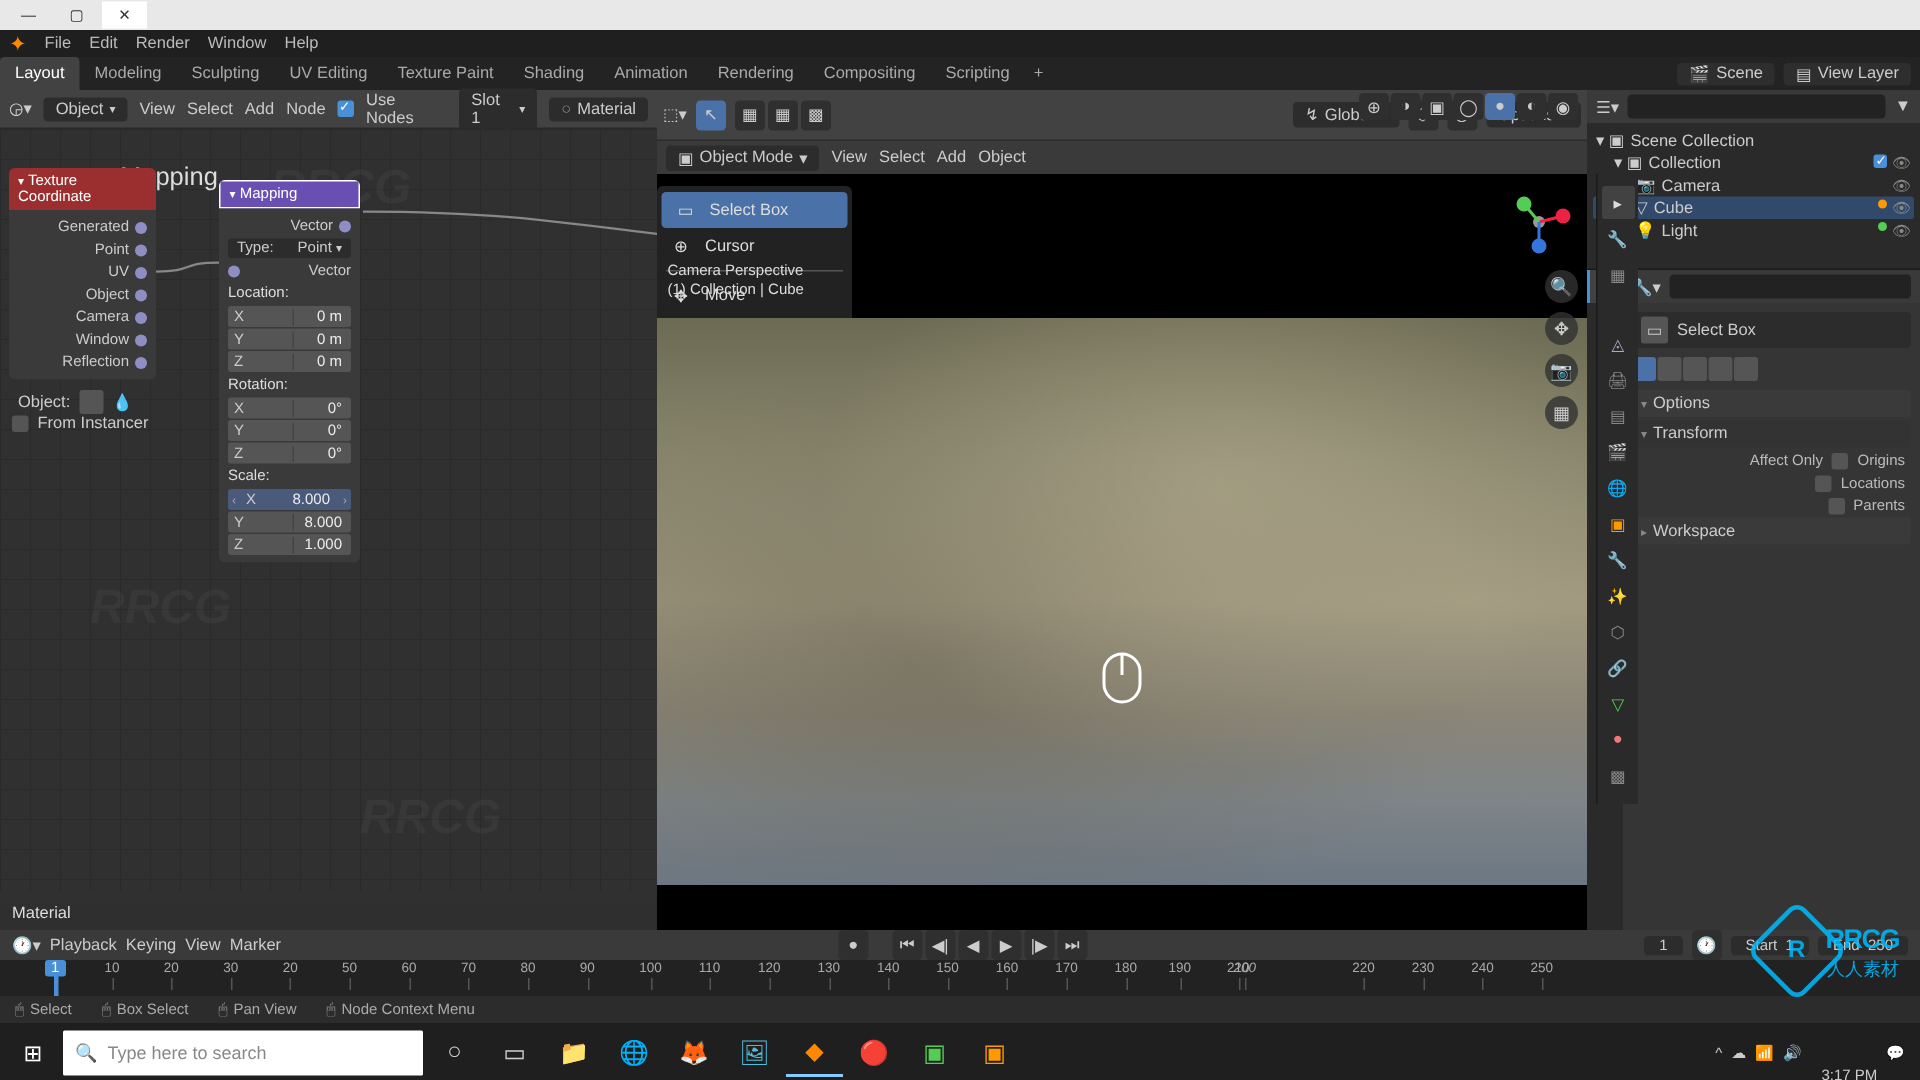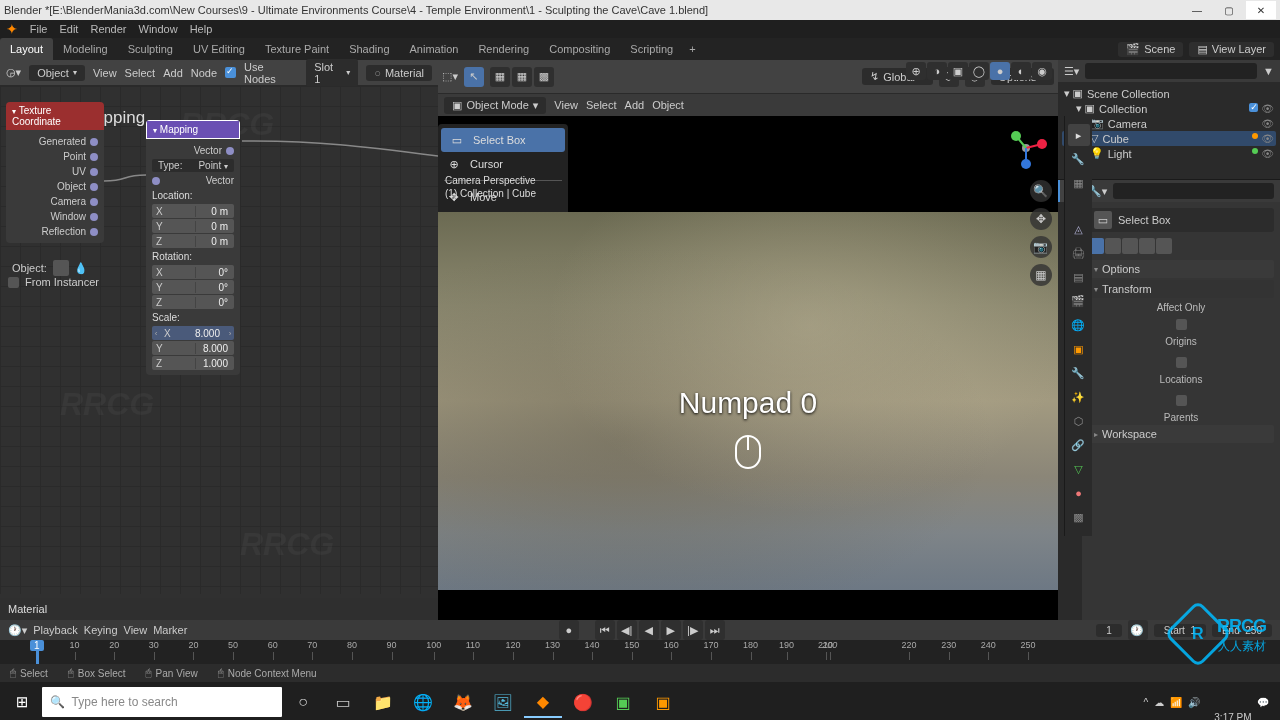--- a/index.html
+++ b/index.html
@@ -102,21 +102,21 @@
 .props-head { height:22px; background:#3a3a3a; display:flex; align-items:center; padding:0 6px; gap:6px; }
 .props-body { padding:6px; }
 .props-body .tool-disp { display:flex; align-items:center; gap:6px; background:#2c2c2c; padding:3px 6px; border-radius:3px; margin-bottom:6px; }
 .playbtn { width:18px; height:18px; background:#555; border-radius:2px; display:flex; align-items:center; justify-content:center; color:#ccc; }
 .boxgrid { display:flex; gap:1px; margin-bottom:6px; }
 .boxgrid .b { width:16px; height:16px; background:#555; border-radius:2px; }
 .boxgrid .b.active { background:#4a72a8; }
 .panel-h { background:#3a3a3a; padding:3px 6px; border-radius:2px; margin-bottom:2px; display:flex; align-items:center; gap:4px; }
 .panel-h::before { content:"▾"; font-size:8px; color:#888; }
 .panel-h.collapsed::before { content:"▸"; }
-.sub-row { display:flex; justify-content:flex-end; align-items:center; gap:6px; padding:2px 4px; font-size:10px; color:#bbb;flex-direction:column; }
+.sub-row { display:flex; justify-content:flex-end; align-items:center; gap:6px; padding:2px 4px; font-size:10px; color:#bbb; }
 .sub-row .lbl2 { flex:1; text-align:right; }
 
 .timeline { height:44px; background:#2a2a2a; position:relative; }
 .tl-head { height:20px; background:#3a3a3a; display:flex; align-items:center; padding:0 8px; gap:8px; justify-content:space-between; }
 .tl-head .lft, .tl-head .rgt { display:flex; align-items:center; gap:6px; }
 .tl-ruler { height:24px; position:relative; background:#222; }
 .tick { position:absolute; top:0; font-size:9px; color:#aaa; }
 .tick::before { content:""; position:absolute; top:12px; left:50%; width:1px; height:8px; background:#555; }
 .playhead { position:absolute; top:0; bottom:0; width:3px; background:#4a90d9; }
 .playhead::after { content:attr(data-frame); position:absolute; top:0; left:-6px; background:#4a90d9; color:#fff; padding:0 4px; font-size:10px; border-radius:2px; }
@@ -135,21 +135,20 @@
 .rr-logo { position:absolute; right:20px; bottom:50px; width:86px; height:60px; pointer-events:none; opacity:0.85; }
 .hex { width:48px; height:48px; border:3px solid #0bf; transform:rotate(45deg); border-radius:8px; position:absolute; left:0; top:0; display:flex; align-items:center; justify-content:center; }
 .hex span { transform:rotate(-45deg); color:#0bf; font-weight:bold; font-size:16px; }
 .rr-text { position:absolute; right:-6px; top:6px; color:#0bf; font-size:18px; font-weight:bold; letter-spacing:-1px; }
 .rr-sub { position:absolute; right:-6px; top:28px; color:#0bf; font-size:12px; }
 </style>
 </head>
 <body>
 
 <div class="titlebar">
-  <div class="path"><span>Blender</span> <span>*[E:\BlenderMania3d.com\New Courses\9 - Ultimate Environments Course\4 - Temple Environment\1 - Sculpting the Cave\Cave 1.blend]</span></div>
   <div class="tbtns">
     <div class="tbtn">—</div>
     <div class="tbtn">▢</div>
     <div class="tbtn close">✕</div>
   </div>
 </div>
 
 <div class="menubar">
   <span style="font-size:14px;color:#f80">✦</span>
   <span>File</span>
@@ -212,21 +211,21 @@
       <div class="watermark" style="top:300px;left:60px">RRCG</div>
       <div class="watermark" style="top:440px;left:240px">RRCG</div>
 
       <div class="node-header">Mapping</div>
 
       <svg class="wire" viewBox="0 0 438 560">
         <path d="M 104 95 C 130 95 120 89 146 89" stroke="#888" stroke-width="1.5" fill="none"></path>
         <path d="M 242 55 C 320 55 360 60 438 70" stroke="#888" stroke-width="1.5" fill="none"></path>
       </svg>
 
-      <div class="node node-red" style="top:16px;left:6px;width:98px">
+      <div class="node node-red" style="top:26px;left:6px;width:98px">
         <div class="node-title"><span style="font-size:8px">▾</span> <span>Texture Coordinate</span></div>
         <div class="node-body">
           <div class="row right">
               <span>Generated</span>
               <span class="socket" style="margin-left:4px"></span>
             </div>
           <div class="row right">
               <span>Point</span>
               <span class="socket" style="margin-left:4px"></span>
             </div>
@@ -403,21 +402,20 @@
             <span>Add Cube</span>
           </div>
       </div>
 
       <div class="cam-info">
         <div>Camera Perspective</div>
         <div>(1) Collection | Cube</div>
       </div>
 
       <div class="cam-frame"></div>
-      <div class="keypress">Numpad 0</div>
       <div class="mouseicon">
         <svg width="28" height="36" viewBox="0 0 28 36">
             <rect x="2" y="2" width="24" height="32" rx="12" fill="none" stroke="#fff" stroke-width="2"></rect>
             <line x1="14" y1="2" x2="14" y2="16" stroke="#fff" stroke-width="2"></line>
           </svg>
       </div>
 
       <div class="gizmo">
         <svg viewBox="0 0 48 48">
             <circle cx="24" cy="24" r="4" fill="#999"></circle>

